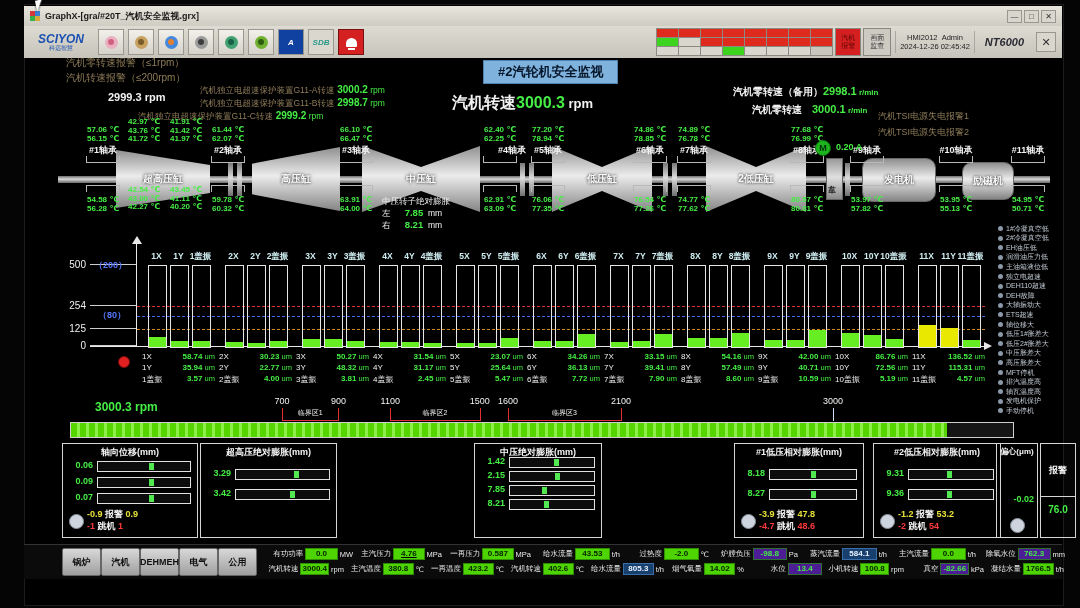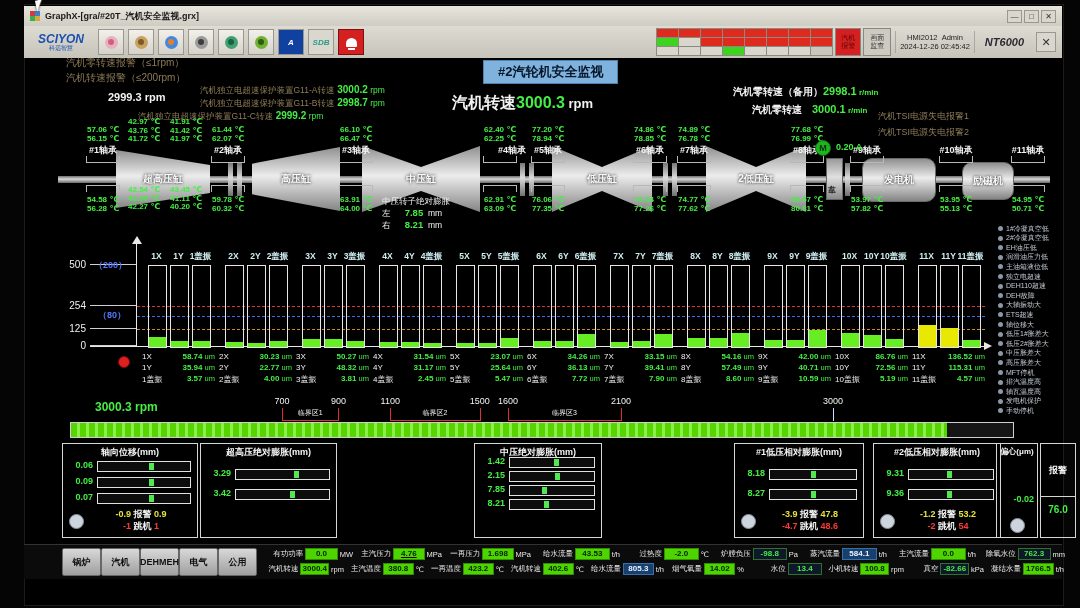--- a/index.html
+++ b/index.html
@@ -39,30 +39,30 @@
   .coupling{background:linear-gradient(180deg,#777,#ddd 45%,#6f6f6f);}
   
   .barO{border:1px solid #e6e6e6;background:rgba(0,0,0,0);}
   .barF{position:absolute;left:0;right:0;bottom:0;}
   .dash{position:absolute;height:0;border-top:1px dashed;}
   .tick{font-size:10px;color:#f0f0f0;text-align:right;width:26px;}
   .ptitle{font-size:9px;font-weight:bold;color:#f5f5f5;text-align:center;margin-top:2px;white-space:nowrap;}
   .gval{position:absolute;font-size:9px;font-weight:bold;color:#45ee45;width:28px;text-align:right;}
   .gbar{position:absolute;height:9px;border:1px solid #e0e0e0;background:#0c0c0c;}
   .gmark{position:absolute;top:1px;bottom:1px;background:#52e852;}
-  .limline{position:absolute;font-size:9px;font-weight:bold;white-space:nowrap;text-align:center;}
+  .limline{position:absolute;font-size:9px;font-weight:bold;white-space:nowrap;}
   .indca{position:absolute;width:13px;height:13px;border-radius:50%;background:#cdd4de;border:1px solid #8a919c;}
   
   #statusbar{position:absolute;left:24px;top:544px;width:1038px;height:34px;background:#0b0b0b;border-top:1px solid #333;}
   .navbtn{position:absolute;top:3px;width:37px;height:26px;background:linear-gradient(180deg,#d8d8d8,#9f9f9f);border:1px solid #666;border-radius:2px;color:#111;font-size:9px;font-weight:bold;display:flex;align-items:center;justify-content:center;text-align:center;line-height:9px;}
   .stile{position:absolute;height:12px;display:flex;align-items:center;}
   .stlabel{font-size:7.5px;color:#e8e8e8;width:44px;text-align:right;margin-right:2px;white-space:nowrap;}
   .stval{font-size:8px;font-weight:bold;width:34px;height:10px;line-height:10px;text-align:center;}
   .chip{background:#4ed400;color:#042000;border:1px solid #2f8f00;}
-  .darkv{background:#0f172a;color:#45ee45;border:1px solid #2f6f2f;}
+  .darkv{background:#4c1d95;color:#45ee45;border:1px solid #2f6f2f;}
   .bluev{background:#18406e;color:#e8f2ff;border:1px solid #3a6ea8;}
   .stunit{font-size:7.5px;color:#e8e8e8;margin-left:2px;white-space:nowrap;}
   
   #taskbar{position:absolute;left:24px;top:578px;width:1038px;height:24px;background:#07090c;border-top:1px solid #222;}
   .tkicon{position:absolute;top:4px;width:16px;height:16px;border-radius:3px;}
   #tray{position:absolute;right:36px;top:3px;font-size:7.5px;line-height:9px;color:#e8e8e8;text-align:right;}
   
   .alitem{position:absolute;display:flex;align-items:center;height:9px;}
   .aldot{width:5px;height:5px;border-radius:50%;background:#8b98a8;margin-right:3px;flex:none;}
   .altxt{font-size:7px;color:#c4cdd6;white-space:nowrap;}
@@ -827,21 +827,21 @@
         <div class="stval chip">0.0</div>
         <div class="stunit">MW</div>
       </div>
       <div class="stile" style="left: 329px; top: 3px; width: 89px; text-decoration: underline;">
         <div class="stlabel">主汽压力</div>
         <div class="stval chip">4.76</div>
         <div class="stunit">MPa</div>
       </div>
       <div class="stile" style="left: 418px; top: 3px; width: 89px;">
         <div class="stlabel">一再压力</div>
-        <div class="stval chip">1.698</div>
+        <div class="stval chip">0.587</div>
         <div class="stunit">MPa</div>
       </div>
       <div class="stile" style="left: 507px; top: 3px; width: 89px;">
         <div class="stlabel">给水流量</div>
         <div class="stval chip">43.53</div>
         <div class="stunit">t/h</div>
       </div>
       <div class="stile" style="left: 596px; top: 3px; width: 89px;">
         <div class="stlabel">过热度</div>
         <div class="stval chip">-2.0</div>

